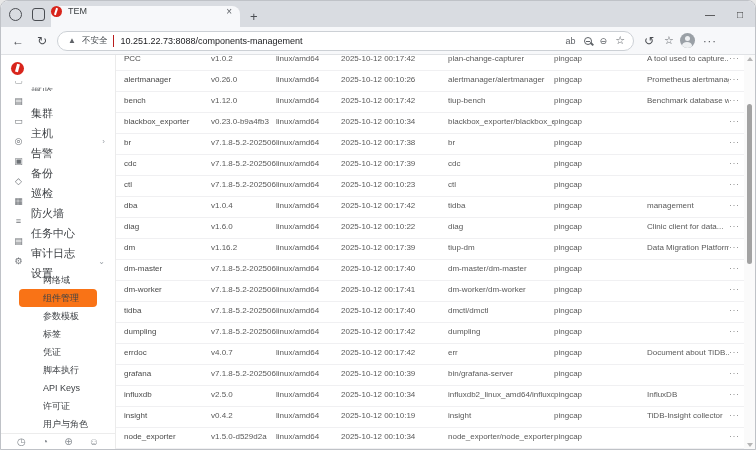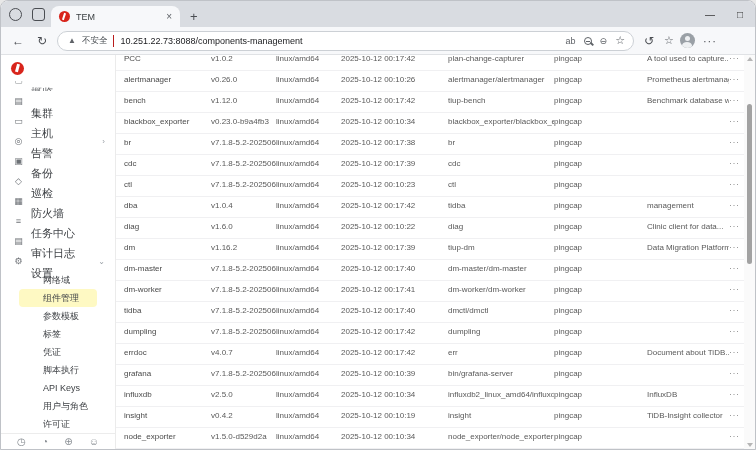--- a/index.html
+++ b/index.html
@@ -7,22 +7,22 @@
     font-family:"Liberation Sans","DejaVu Sans",sans-serif; background:#e8e8e8; }
   .window { width:756px; height:450px; border:1px solid #bfc2c7;
     border-radius:8px 8px 0 0; overflow:hidden; background:#fff; display:flex; flex-direction:column; }
 
   
   .tabstrip { height:26px; background:#d9dce1; display:flex; align-items:flex-end; flex:0 0 26px; }
   .ts-btns { display:flex; align-items:center; height:26px; padding:0 6px 0 8px; gap:10px; }
   .ts-ic { width:13px; height:13px; border:1.5px solid #4a4d52; display:inline-block; }
   .ts-ic.round { border-radius:50%; }
   .ts-ic.square { border-radius:3px; }
-  .tab { height:21px; width:129px; background:#f7f8fa; border-radius:8px 8px 0 0;
-    display:flex; align-items:center; padding:0 6px 0 8px; gap:6px; }
+  .tab { height:21px; width:189px; background:#f7f8fa; border-radius:8px 8px 0 0;
+    display:flex; align-items:flex-start; padding:0 6px 0 0; gap:6px; }
   .favicon { width:11px; height:11px; border-radius:50%; background:#d8251c; position:relative; flex:0 0 11px; }
   .favicon::after { content:""; position:absolute; left:4px; top:2px; width:2px; height:7px; background:#fff; transform:rotate(18deg); }
   .tab-title { font-size:9px; color:#3c4043; flex:1; }
   .tab-close { font-size:10px; color:#5f6368; cursor:pointer; padding:0 2px; }
   .newtab { font-size:13px; color:#4a4d52; padding:0 10px 3px 10px; cursor:pointer; }
   .ts-spacer { flex:1; }
   .winctl { font-size:10px; color:#333; width:30px; height:26px; display:flex; align-items:center; justify-content:center; cursor:pointer; }
 
   
   .toolbar { height:28px; background:#f7f8fa; border-bottom:1px solid #e0e2e5;
@@ -55,21 +55,21 @@
   .side-item { height:20px; display:flex; align-items:center; gap:7px; padding:0 4px 0 6px;
     border-radius:4px; cursor:pointer; color:#3f4246; }
   .side-item.clipped { height:10px; overflow:hidden; }
   .side-item.clipped > * { transform:translateY(-6px); opacity:.8; }
   .side-ic { font-size:9px; color:#6d7176; width:11px; text-align:center; flex:0 0 11px; }
   .side-label { font-size:11px; flex:1; white-space:nowrap;margin-top:24px; }
   .chev { font-size:8px; color:#9aa0a6; }
   .sub-menu { padding:0 18px; }
   .sub-item { height:18px; display:flex; align-items:center; padding-left:24px; border-radius:4px;
     font-size:9px; color:#3f4246; cursor:pointer; white-space:nowrap; }
-  .sub-item.selected { background:#fef9c3; }
+  .sub-item.selected { background:#f97316; }
   .side-footer { margin-top:auto; border-top:1px solid #ececec; height:24px;
     display:flex; align-items:center; justify-content:space-around; padding:0 8px; }
   .foot-ic { font-size:10px; color:#8b9095; cursor:pointer; }
 
   
   .content { flex:1; overflow:hidden; position:relative; }
   .rows { margin-top:-5px; }
   .t-row { display:grid; grid-template-columns:87px 65px 65px 107px 106px 93px 82px 1fr;
     height:21px; align-items:center; border-bottom:1px solid #f0f0f2; padding:0 14px 4px 8px; }
   .t-cell { font-size:8px; color:#595959; white-space:nowrap; overflow:hidden; padding-right:6px; }
@@ -173,22 +173,22 @@
           </div>
         </div>
       <div class="sub-menu">
           <div class="sub-item">网络域</div>
           <div class="sub-item selected">组件管理</div>
           <div class="sub-item">参数模板</div>
           <div class="sub-item">标签</div>
           <div class="sub-item">凭证</div>
           <div class="sub-item">脚本执行</div>
           <div class="sub-item">API Keys</div>
+          <div class="sub-item">许可证</div>
           <div class="sub-item">用户与角色</div>
-          <div class="sub-item">许可证</div>
         </div>
       <div class="side-footer">
           <span class="foot-ic">◷</span>
           <span class="foot-ic">◔</span>
           <span class="foot-ic">⊕</span>
           <span class="foot-ic">☺</span>
         </div>
     </div>
 
     <div class="content">

